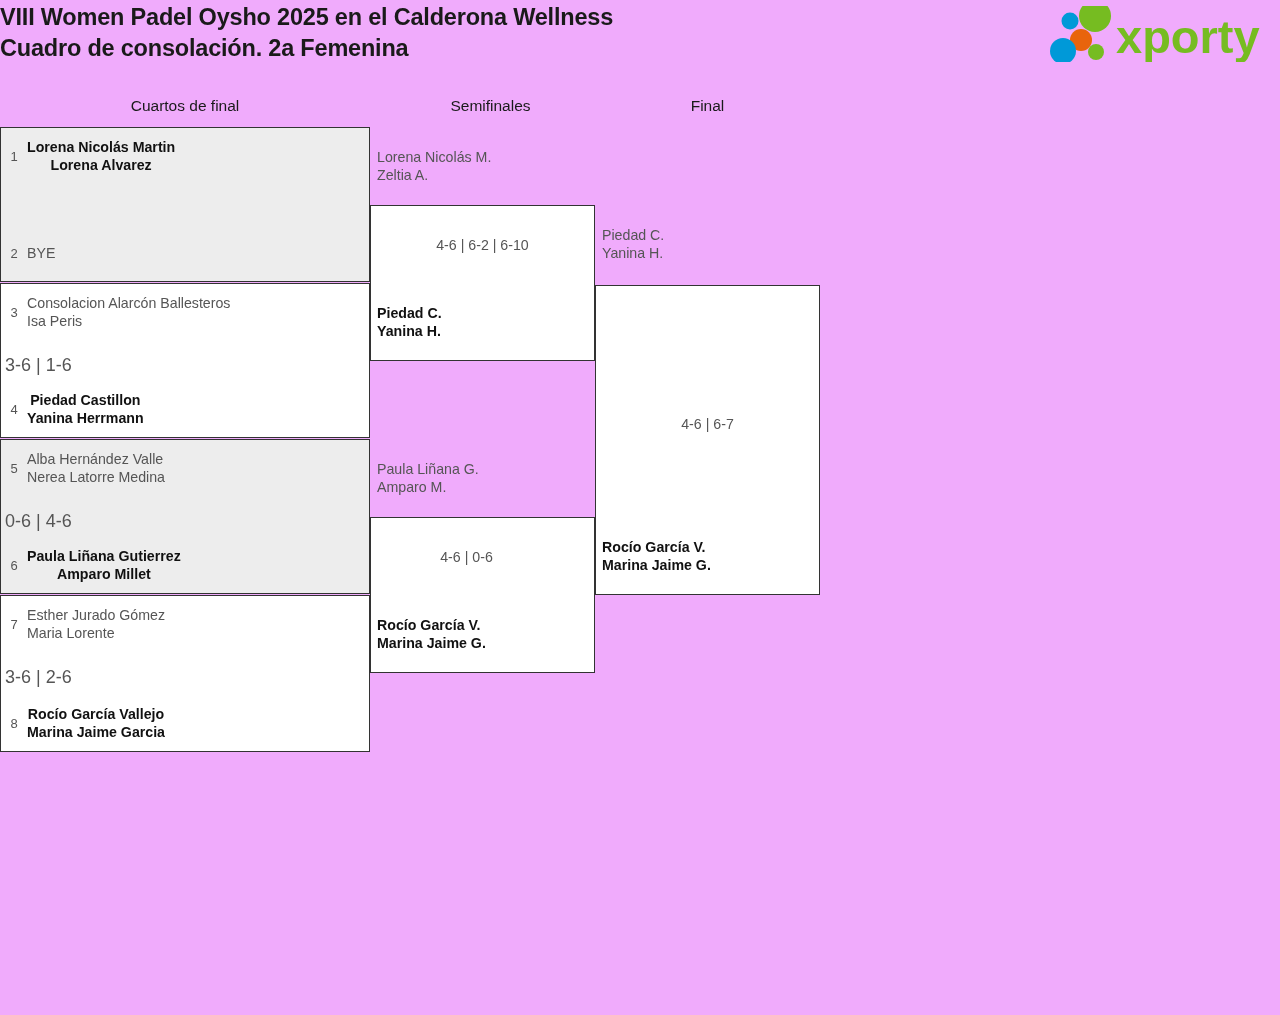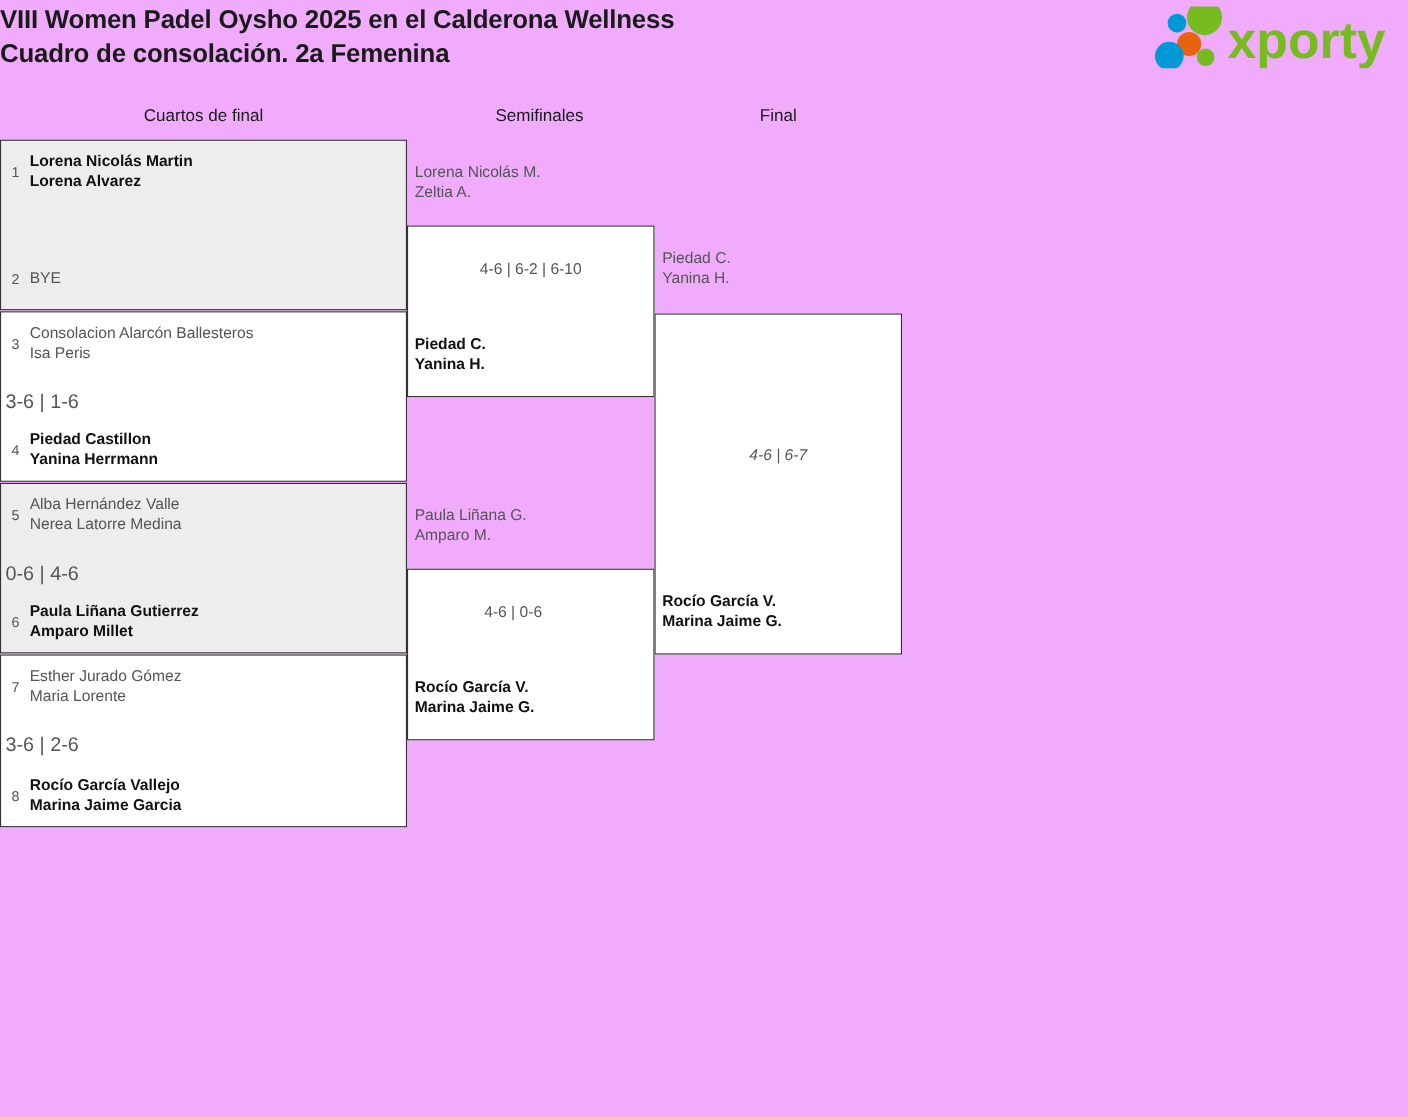--- a/index.html
+++ b/index.html
@@ -85,21 +85,21 @@
     font-size: 13px;
     color: #555555;
     line-height: 1;
   }
   .players {
     font-size: 14.2px;
     line-height: 18px;
     color: #555555;
     white-space: nowrap;
   }
-  .players.winner { color: #111111; font-weight: bold; }
+  .players.winner { color: #111111; font-weight: bold; text-align: center; }
   .players .pname { display: block; }
 
   .qf-score {
     position: absolute;
     left: 4px;
     width: 370px;
     text-align: left;
     font-size: 18px;
     color: #555555;
   }
@@ -255,20 +255,20 @@
     <div class="adv-names winner" style="left:377px; top:616px;">
       <span class="pname">Rocío García V.</span>
       <span class="pname">Marina Jaime G.</span>
     </div>
 
     <div class="adv-box" style="left:595px; top:285px; width:225px; height:310px;"></div>
     <div class="adv-names" style="left:602px; top:226px;">
       <span class="pname">Piedad C.</span>
       <span class="pname">Yanina H.</span>
     </div>
-    <div class="adv-score" style="left:595px; top:406px; width:225px;font-style:italic;">4-6 | 6-7</div>
+    <div class="adv-score" style="left:595px; top:416px; width:225px;">4-6 | 6-7</div>
     <div class="adv-names winner" style="left:602px; top:538px;">
       <span class="pname">Rocío García V.</span>
       <span class="pname">Marina Jaime G.</span>
     </div>
 
   </div>
 </div>
 
 </body></html>

